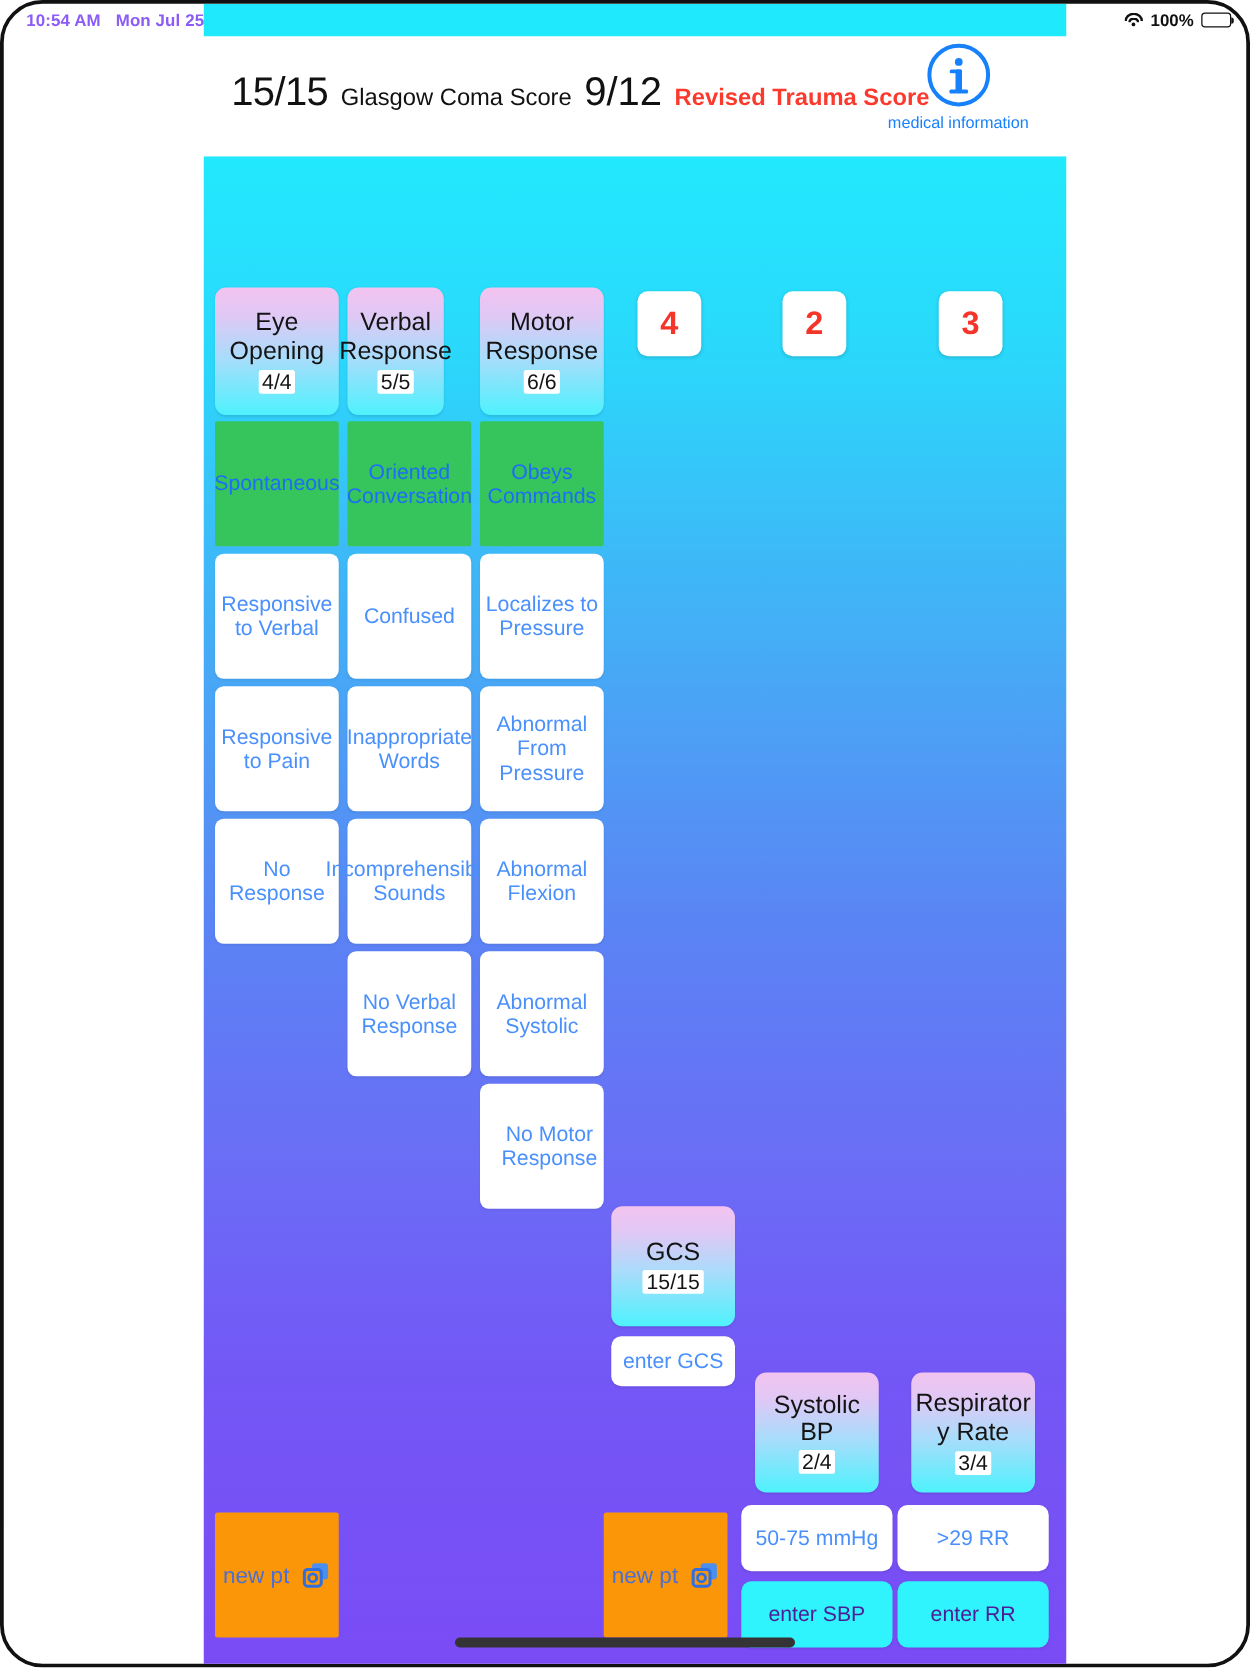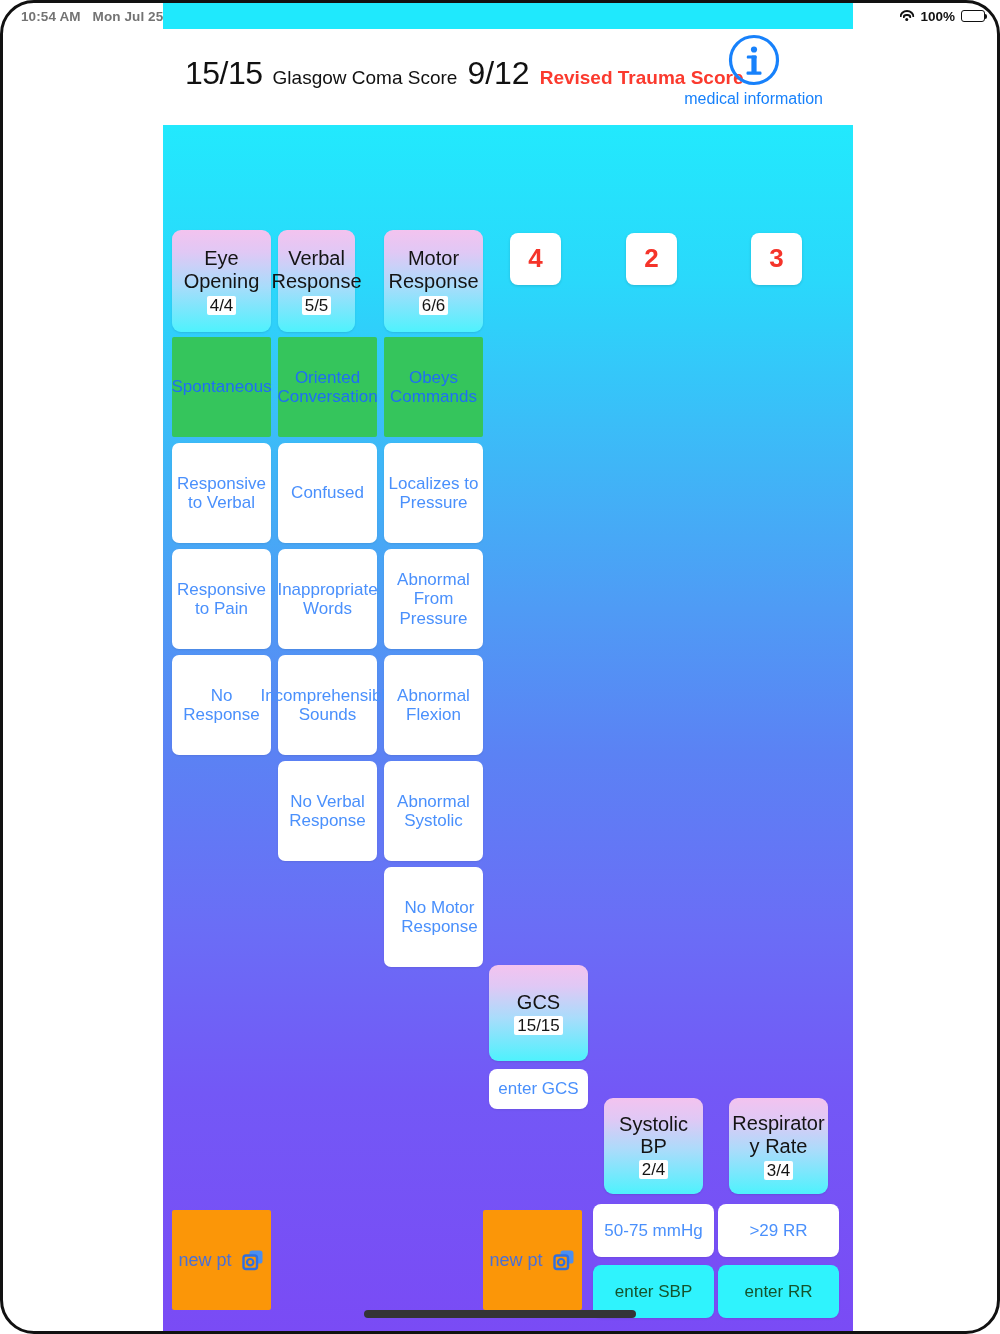--- a/index.html
+++ b/index.html
@@ -20,21 +20,21 @@
     overflow:hidden;
   }
 
   
   .status-bar{
     position:absolute; left:0; top:0; width:1000px; height:26px;
     display:flex; align-items:center; justify-content:space-between;
     padding:0 18px; z-index:40;
   }
   .sb-left{ display:flex; align-items:center; gap:12px;
-    font-size:13.5px; font-weight:600; color:#737373; letter-spacing:.1px;}
+    font-size:13.5px; font-weight:600; color:#8b5cf6; letter-spacing:.1px;}
   .sb-right{ display:flex; align-items:center; gap:6px;
     font-size:13.5px; font-weight:600; color:#111;}
   .wifi-icon{ display:inline-block; width:15px; height:12px; position:relative;}
   .wifi-icon i{ position:absolute; left:50%; transform:translateX(-50%);
     border:2px solid #111; border-bottom:none; border-radius:50% 50% 0 0 / 100% 100% 0 0;}
   .wifi-icon i:nth-child(1){ width:15px; height:7px; top:0;}
   .wifi-icon i:nth-child(2){ width:9px; height:4.5px; top:3.5px;}
   .wifi-icon i:nth-child(3){ width:3.5px;height:3.5px; top:7.5px; border-radius:50%;
     border:none; background:#111;}
   .batt{ width:24px; height:12px; border:1.6px solid #111; border-radius:3px;
@@ -61,21 +61,21 @@
   .score-big{ font-size:32px; font-weight:400; color:#111; letter-spacing:-.5px;}
   .score-lbl{ font-size:19px; font-weight:400; color:#111; }
   .rts-num{ font-size:32px; color:#111; }
   .rts-lbl{ font-size:19px; color:#fb3a2e; font-weight:700;}
 
   .info-block{
     position:absolute; right:30px; top:4px;
     display:flex; flex-direction:column; align-items:center; gap:3px;
   }
   .info-circle{ width:54px; height:54px; }
-  .info-cap{ font-size:16px; color:#1781fb; }
+  .info-cap{ font-size:13px; color:#1781fb; }
 
   
   .board{
     position:absolute; left:160px; top:122px; width:690px; height:1209px;
     background:linear-gradient(180deg,#22e9fd 0%,#2ad8fb 13%,#3fb6f7 28%,
                                 #4f9bf5 40%,#5b82f4 52%,#6a6ef6 66%,
                                 #7358f6 80%,#7a4bf5 100%);
     overflow:hidden;
   }
 
@@ -119,21 +119,21 @@
   }
   
   .pill-white{
     background:#ffffff; border-radius:8px;
     color:#4a90fc; font-size:17px;
     box-shadow:0 1px 2px rgba(0,0,0,.08);
   }
   
   .pill-cyan{
     background:#2ff3fd; border-radius:8px;
-    color:#14532d; font-size:17px;
+    color:#4c1d95; font-size:17px;
     box-shadow:0 1px 2px rgba(0,0,0,.08);
   }
   
   .btn-orange{
     background:#fb9608; border-radius:2px;
     color:#4a6fd6; font-size:18px;
     gap:9px;
   }
   .dup-icon{ width:24px; height:24px; display:block;}
 

